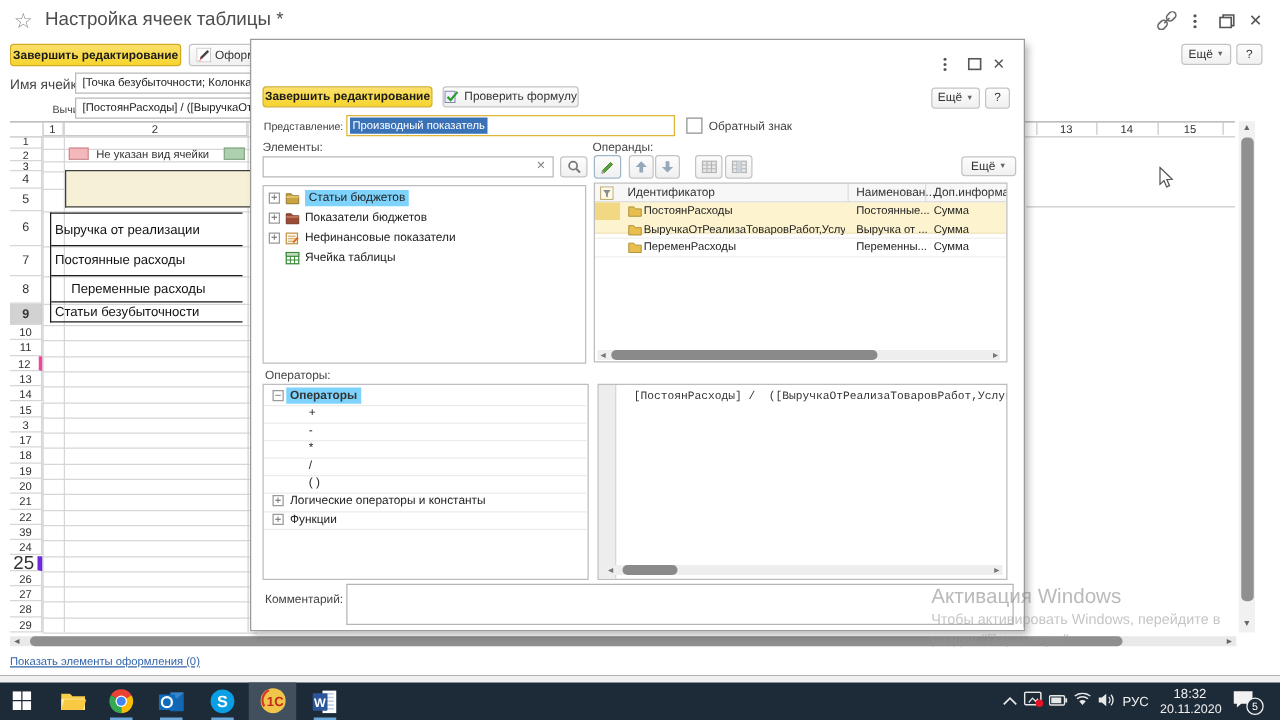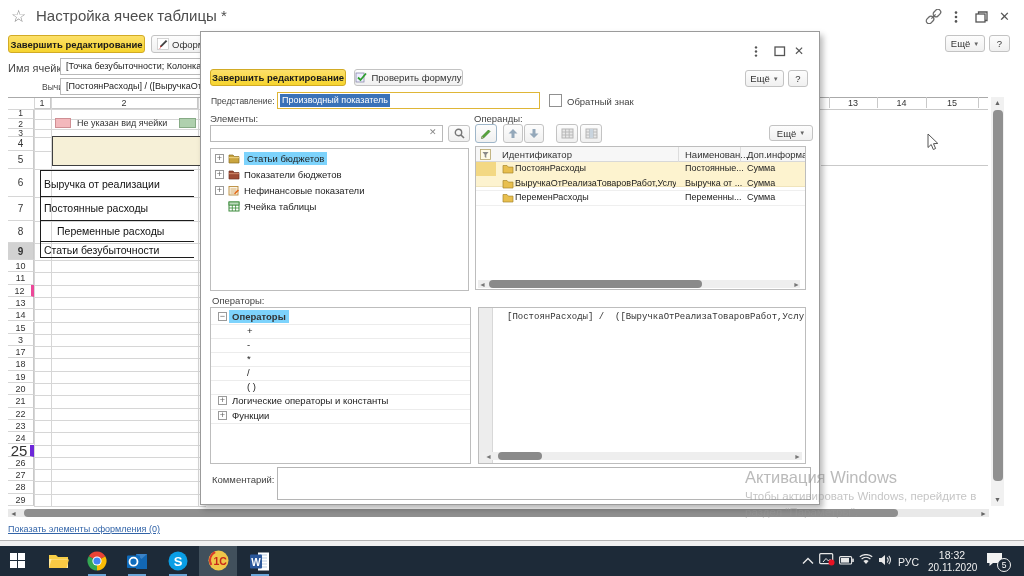--- a/index.html
+++ b/index.html
@@ -77,21 +77,21 @@
     <div class="rowlab" style="top:198.9px;height:12.3px;font-size:9px;line-height:12.3px;border-right:1px solid #c9c9c9;">13</div>
     <div class="rowlab" style="top:211.2px;height:12.3px;font-size:9px;line-height:12.3px;border-right:1px solid #c9c9c9;">14</div>
     <div class="rowlab" style="top:223.5px;height:12.3px;font-size:9px;line-height:12.3px;border-right:1px solid #c9c9c9;">15</div>
     <div class="rowlab" style="top:235.8px;height:12.3px;font-size:9px;line-height:12.3px;border-right:1px solid #c9c9c9;">3</div>
     <div class="rowlab" style="top:248.1px;height:12.3px;font-size:9px;line-height:12.3px;border-right:1px solid #c9c9c9;">17</div>
     <div class="rowlab" style="top:260.4px;height:12.3px;font-size:9px;line-height:12.3px;border-right:1px solid #c9c9c9;">18</div>
     <div class="rowlab" style="top:272.7px;height:12.3px;font-size:9px;line-height:12.3px;border-right:1px solid #c9c9c9;">19</div>
     <div class="rowlab" style="top:285.0px;height:12.3px;font-size:9px;line-height:12.3px;border-right:1px solid #c9c9c9;">20</div>
     <div class="rowlab" style="top:297.3px;height:12.3px;font-size:9px;line-height:12.3px;border-right:1px solid #c9c9c9;">21</div>
     <div class="rowlab" style="top:309.6px;height:12.3px;font-size:9px;line-height:12.3px;border-right:1px solid #c9c9c9;">22</div>
-    <div class="rowlab" style="top:321.9px;height:12.3px;font-size:9px;line-height:12.3px;border-right:1px solid #c9c9c9;">23</div>
+    <div class="rowlab" style="top:321.9px;height:12.3px;font-size:9px;line-height:12.3px;border-right:1px solid #c9c9c9;">39</div>
     <div class="rowlab" style="top:334.2px;height:12.3px;font-size:9px;line-height:12.3px;border-right:1px solid #c9c9c9;">24</div>
     <div class="rowlab" style="top:346.5px;height:12.3px;font-size:15px;line-height:12.3px;border-right:4px solid #6d28d9;">25</div>
     <div class="rowlab" style="top:358.8px;height:12.3px;font-size:9px;line-height:12.3px;border-right:1px solid #c9c9c9;">26</div>
     <div class="rowlab" style="top:371.1px;height:12.3px;font-size:9px;line-height:12.3px;border-right:1px solid #c9c9c9;">27</div>
     <div class="rowlab" style="top:383.4px;height:12.3px;font-size:9px;line-height:12.3px;border-right:1px solid #c9c9c9;">28</div>
     <div class="rowlab" style="top:395.7px;height:12.3px;font-size:9px;line-height:12.3px;border-right:1px solid #c9c9c9;">29</div>
     <div class="gline" style="left:0;top:11px;width:198px;height:1px;"></div>
     <div class="gline" style="left:26px;top:11.0px;width:172px;height:1px;"></div>
     <div class="gline" style="left:26px;top:20.5px;width:172px;height:1px;"></div>
     <div class="gline" style="left:26px;top:31.0px;width:172px;height:1px;"></div>

